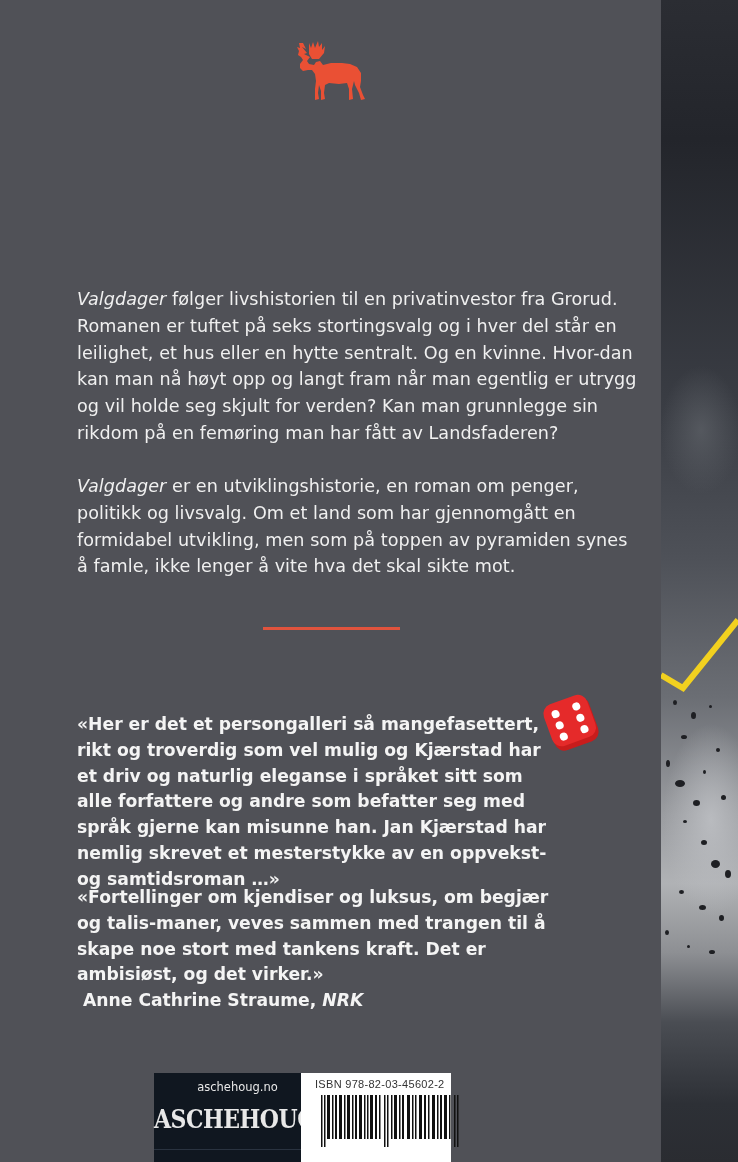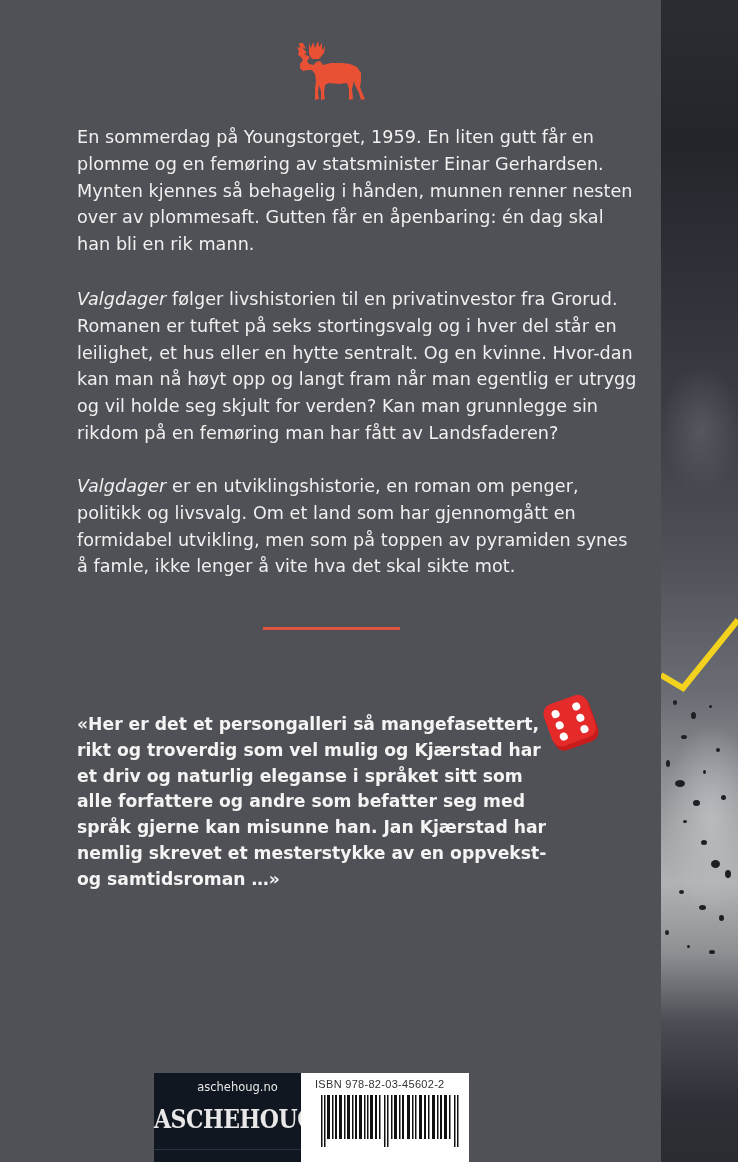--- a/index.html
+++ b/index.html
@@ -47,21 +47,21 @@
     background: #101720; text-align: center; color: #e8e8e8;
   }
   .publisher .url { display: block; margin-top: 7px; font-size: 11.5px; line-height: 14px; padding-left: 20px; }
   .publisher .logo {
     display: block; margin-top: 12px; font-family: "DejaVu Serif", serif;
     font-size: 22px; letter-spacing: -0.5px; font-weight: bold; transform: scaleY(1.15);
   }
   .publisher .rule { position: absolute; left: 0; right: 0; bottom: 12px; height: 1px; background: #2a3340; }
 
   .barcode-box {
-    position: absolute; left: 301px; top: 1073px; width: 168px; height: 89px;
+    position: absolute; left: 301px; top: 1073px; width: 150px; height: 89px;
     background: #ffffff; color: #222;
   }
   .barcode-box .isbn {
     position: absolute; left: 14px; top: 5px; font-size: 11px; line-height: 13px;
     font-family: "Liberation Sans", sans-serif; letter-spacing: 0.3px; color: #333;
   }
   .barcode-box .bars { position: absolute; left: 20px; top: 22px; width: 138px; height: 52px; }
   .barcode-box .digits {
     position: absolute; left: 6px; top: 67px; width: 158px;
     font-family: "Liberation Mono", monospace; font-size: 11.5px; letter-spacing: 2.6px; color: #333;
@@ -73,21 +73,20 @@
 </head>
 <body>
 
 <div class="cover">
 
   <svg class="moose" viewBox="0 0 72 66">
     <path fill="#ea5034" d="M8 6 L11 12 L7 10 L12 16 L9 17 L15 20 L12 24 L14 27 L19 28 L21 25 L25 24 L28 28 L36 26 L47 26 L55 27 L62 30 L66 36 L66 44 L65 50 L68 58 L70 62 L66 63 L64 56 L60 48 L59 44 L57 52 L58 62 L54 63 L54 52 L52 46 L44 47 L34 46 L30 48 L29 56 L30 62 L26 63 L26 54 L24 48 L23 56 L24 62 L20 63 L20 52 L21 44 L20 37 L17 33 L13 33 L8 34 L5 31 L5 27 L8 23 L6 20 L3 18 L4 14 L2 10 L5 11 L4 6 Z"></path>
     <path fill="#ea5034" d="M14 6 L16 11 L18 5 L20 11 L23 4 L24 10 L27 6 L27 13 L30 9 L29 16 L24 22 L17 22 L14 17 Z"></path>
   </svg>
 
-  <p class="para p1">En sommerdag på Youngstorget, 1959. En liten gutt får en plomme og en femøring av statsminister Einar Gerhardsen. Mynten kjennes så behagelig i hånden, munnen renner nesten over av plommesaft. Gutten får en åpenbaring: én dag skal han bli en rik mann.</p>
 
   <p class="para p2"><em>Valgdager</em><span> følger livshistorien til en privatinvestor fra Grorud. Romanen er tuftet på seks stortingsvalg og i hver del står en leilighet, et hus eller en hytte sentralt. Og en kvinne. Hvor-dan kan man nå høyt opp og langt fram når man egentlig er utrygg og vil holde seg skjult for verden? Kan man grunnlegge sin rikdom på en femøring man har fått av Landsfaderen?</span></p>
 
   <p class="para p3"><em>Valgdager</em><span> er en utviklingshistorie, en roman om penger, politikk og livsvalg. Om et land som har gjennomgått en formidabel utvikling, men som på toppen av pyramiden synes å famle, ikke lenger å vite hva det skal sikte mot.</span></p>
 
   <div class="divider"></div>
 
   <div class="quote q1">
     <span>«Her er det et persongalleri så mangefasettert, rikt og troverdig som vel mulig og Kjærstad har et driv og naturlig eleganse i språket sitt som alle forfattere og andre som befatter seg med språk gjerne kan misunne han. Jan Kjærstad har nemlig skrevet et mesterstykke av en oppvekst- og samtidsroman …»</span><br>
   </div>
@@ -98,20 +97,24 @@
       <rect x="8" y="6" width="46" height="44" rx="10" fill="#e52a2a"></rect>
       <circle cx="20" cy="17" r="4" fill="#fff"></circle>
       <circle cx="42" cy="17" r="4" fill="#fff"></circle>
       <circle cx="20" cy="29" r="4" fill="#fff"></circle>
       <circle cx="42" cy="29" r="4" fill="#fff"></circle>
       <circle cx="20" cy="41" r="4" fill="#fff"></circle>
       <circle cx="42" cy="41" r="4" fill="#fff"></circle>
     </g>
   </svg>
 
+  <div class="quote q2">
+    <span>«Fortellinger om kjendiser og luksus, om begjær og talis-maner, veves sammen med trangen til å skape noe stort med tankens kraft. Det er ambisiøst, og det virker.»</span><br>
+    <span class="attr"><span style="white-space:pre"> Anne Cathrine Straume, </span><em>NRK</em></span>
+  </div>
 
   <div class="publisher">
     <span class="url">aschehoug.no</span>
     <span class="logo">ASCHEHOUG</span>
     <div class="rule"></div>
   </div>
 
   <div class="barcode-box">
     <span class="isbn">ISBN 978-82-03-45602-2</span>
     <svg class="bars" viewBox="0 0 138 52" preserveAspectRatio="none">

